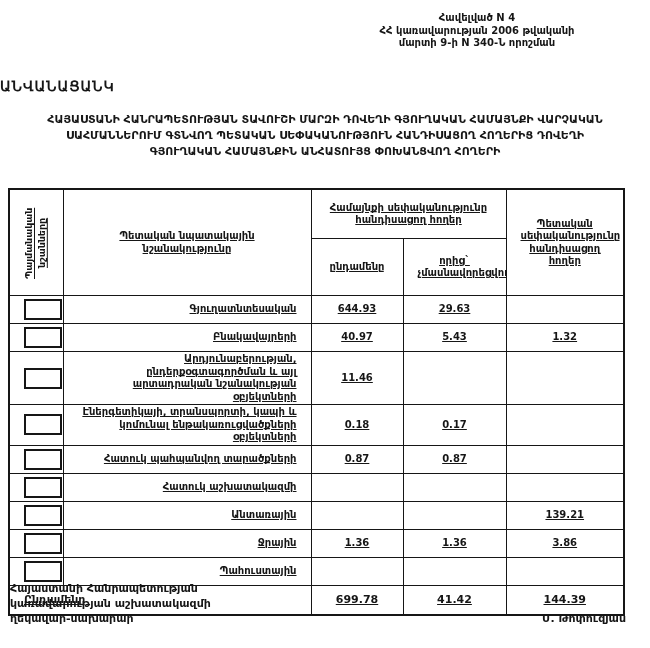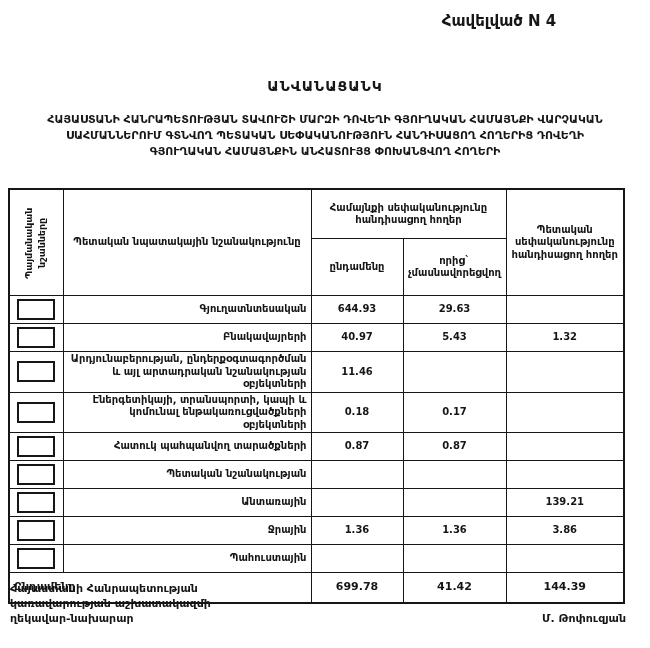--- a/index.html
+++ b/index.html
@@ -5,41 +5,42 @@
   html,body{margin:0;padding:0;}
   body{
     width:650px;height:648px;
     background:#ffffff;color:#161616;
     font-family:"DejaVu Sans",sans-serif;
     font-weight:bold;
     position:relative;
     -webkit-font-smoothing:antialiased;
   }
   .doc-header{
-    position:absolute;top:12px;right:6px;width:290px;
-    text-align:center;font-size:15px;line-height:1.25;
+    position:absolute;top:12px;right:28px;width:290px;
+    text-align:center;font-size:10px;line-height:1.25;
   }
   .doc-title{
     position:absolute;top:78px;left:0;width:650px;
-    text-align:center;font-size:14px;letter-spacing:1px;
+    font-size:14px;letter-spacing:1px;font-family:Liberation Serif, serif;
   }
   .doc-subtitle{
     position:absolute;top:112px;left:35px;width:580px;
     text-align:center;font-size:11px;line-height:1.45;
   }
   table.land{
     position:absolute;top:188px;left:8px;
     border-collapse:collapse;table-layout:fixed;
     width:615px;
   }
   table.land th, table.land td{
     border:1.5px solid #161616;
     font-size:10px;line-height:1.25;
-    padding:1px 4px;vertical-align:middle;
+    padding:1px 14px;vertical-align:middle;
     overflow:hidden;
+    text-decoration:underline;
   }
   table.land{border:2px solid #161616;}
   col.c-signs{width:54px;}
   col.c-label{width:248px;}
   col.c-total{width:92px;}
   col.c-ofwhich{width:103px;}
   col.c-state{width:118px;}
   th.hdr{text-align:center;font-weight:bold;}
   .vwrap{display:flex;align-items:center;justify-content:center;height:100%;}
   .vtext{
@@ -60,20 +61,22 @@
     display:flex;justify-content:space-between;align-items:flex-end;
   }
   .sig-left{font-size:11px;line-height:1.35;}
   .sig-right{font-size:11px;padding-right:14px;padding-bottom:2px;}
 </style>
 </head>
 <body>
 
 <div class="doc-header">
   <div>Հավելված N 4</div>
+  <div>ՀՀ կառավարության 2006 թվականի</div>
+  <div>մարտի 9-ի N 340-Ն որոշման</div>
 </div>
 
 <div class="doc-title">ԱՆՎԱՆԱՑԱՆԿ</div>
 
 <div class="doc-subtitle">ՀԱՅԱՍՏԱՆԻ ՀԱՆՐԱՊԵՏՈՒԹՅԱՆ ՏԱՎՈՒՇԻ ՄԱՐԶԻ ԴՈՎԵՂԻ ԳՅՈՒՂԱԿԱՆ ՀԱՄԱՅՆՔԻ ՎԱՐՉԱԿԱՆ ՍԱՀՄԱՆՆԵՐՈՒՄ ԳՏՆՎՈՂ ՊԵՏԱԿԱՆ ՍԵՓԱԿԱՆՈՒԹՅՈՒՆ ՀԱՆԴԻՍԱՑՈՂ ՀՈՂԵՐԻՑ ԴՈՎԵՂԻ ԳՅՈՒՂԱԿԱՆ ՀԱՄԱՅՆՔԻՆ ԱՆՀԱՏՈՒՅՑ ՓՈԽԱՆՑՎՈՂ ՀՈՂԵՐԻ</div>
 
 <table class="land">
   <colgroup>
     <col class="c-signs">
       <col class="c-label">
@@ -140,21 +143,21 @@
         </td>
       <td class="lbl">Հատուկ պահպանվող տարածքների</td>
       <td class="num">0.87</td>
       <td class="num">0.87</td>
       <td class="num"></td>
     </tr>
     <tr style="height:23px;">
       <td>
           <div class="sign-box"></div>
         </td>
-      <td class="lbl">Պետական նշանակության</td>
+      <td class="lbl">Հատուկ աշխատակազմի</td>
       <td class="num"></td>
       <td class="num"></td>
       <td class="num"></td>
     </tr>
     <tr style="height:23px;">
       <td>
           <div class="sign-box"></div>
         </td>
       <td class="lbl">Անտառային</td>
       <td class="num"></td>

